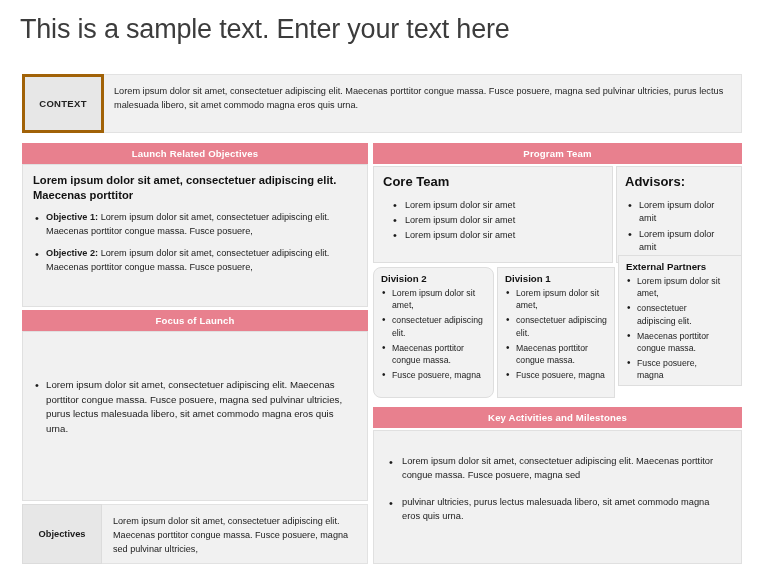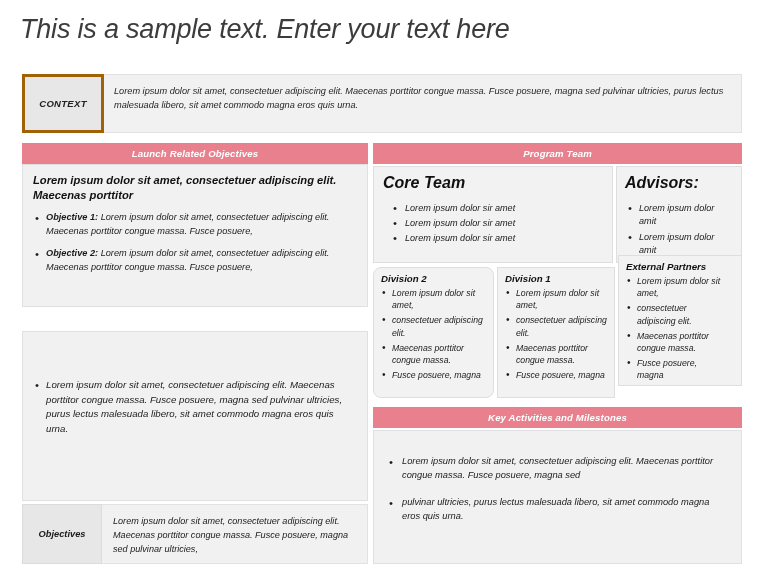--- a/index.html
+++ b/index.html
@@ -12,21 +12,20 @@
     background: #ffffff;
     font-family: "Liberation Sans", sans-serif;
     overflow: hidden;
     position: relative;
   }
   .slide {
     position: absolute;
     left: 0; top: 0;
     width: 768px;
     height: 456px;
-    font-style: italic;
   }
 
   
   .slide-title {
     position: absolute;
     left: 20px;
     top: 14px;
     font-size: 27px;
     font-weight: 300;
     color: #3c3c3c;
@@ -173,21 +172,21 @@
   }
 
   
   .pt-band  { position: absolute; left: 373px; top: 143px; width: 369px; height: 21px; }
 
   .core-box { position: absolute; left: 373px; top: 166px; width: 240px; height: 97px;
               padding: 7px 9px 0 9px; }
   .adv-box  { position: absolute; left: 616px; top: 166px; width: 126px; height: 97px;
               padding: 7px 8px 0 8px; }
   .sec-head {
-    font-size: 16px;
+    font-size: 13px;
     font-weight: bold;
     color: #111;
     margin-bottom: 10px;
   }
   .core-box ul.bul { font-size: 9.1px; line-height: 1.45; }
   .core-box ul.bul > li { margin-bottom: 2px; padding-left: 22px; }
   .core-box ul.bul > li:before { left: 10px; }
   .adv-box ul.bul { font-size: 9.1px; line-height: 1.42; }
   .adv-box ul.bul > li { margin-bottom: 3px; padding-left: 14px; }
   .adv-box ul.bul > li:before { left: 3px; }
@@ -229,20 +228,21 @@
 
   <div class="band lro-band">Launch Related Objectives</div>
   <div class="box lro-body">
     <div class="lro-head">Lorem ipsum dolor sit amet, consectetuer adipiscing elit. Maecenas porttitor</div>
     <ul class="bul">
       <li><b>Objective 1:</b><span> Lorem ipsum dolor sit amet, consectetuer adipiscing elit. Maecenas porttitor congue massa. Fusce posuere,</span></li>
       <li><b>Objective 2:</b><span> Lorem ipsum dolor sit amet, consectetuer adipiscing elit. Maecenas porttitor congue massa. Fusce posuere,</span></li>
     </ul>
   </div>
 
+  <div class="band fol-band">Focus of Launch</div>
   <div class="box fol-body">
     <ul class="bul">
       <li>Lorem ipsum dolor sit amet, consectetuer adipiscing elit. Maecenas porttitor congue massa. Fusce posuere, magna sed pulvinar ultricies, purus lectus malesuada libero, sit amet commodo magna eros quis urna.</li>
     </ul>
   </div>
 
   <div class="adj-row">
     <div class="adj-label">Objectives</div>
     <div class="adj-body">Lorem ipsum dolor sit amet, consectetuer adipiscing elit. Maecenas porttitor congue massa. Fusce posuere, magna sed pulvinar ultricies,</div>
   </div>

